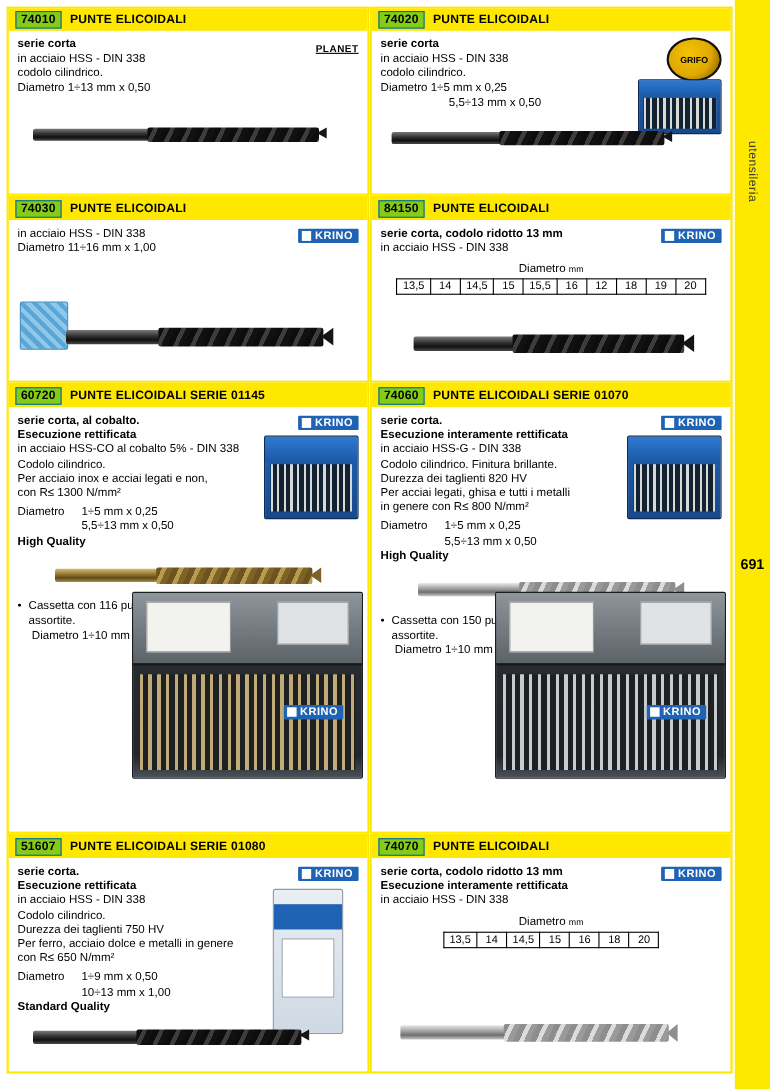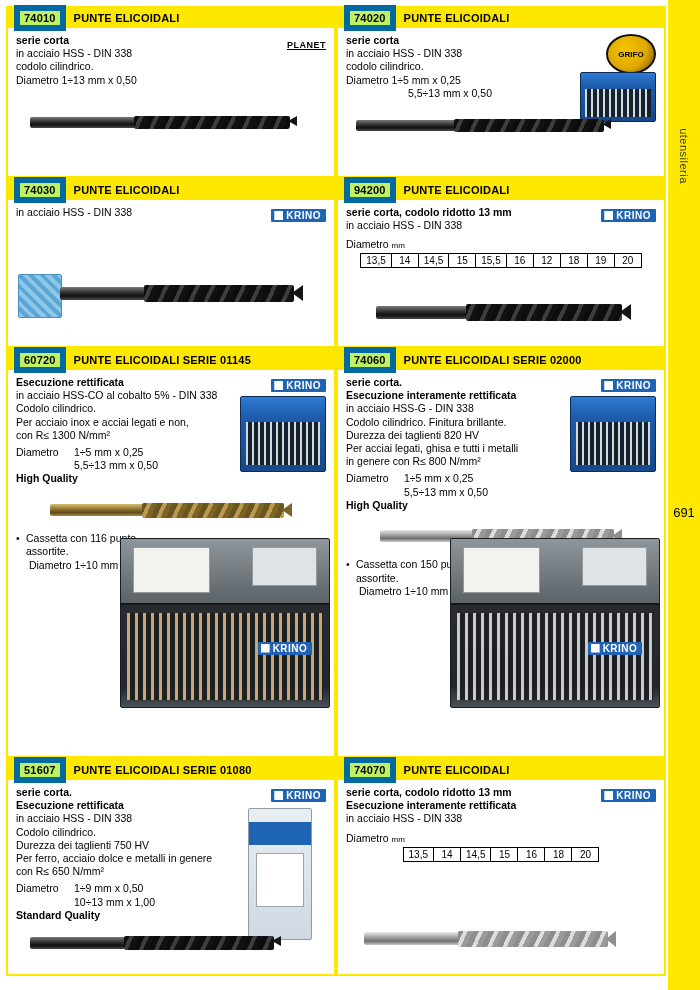--- a/index.html
+++ b/index.html
@@ -31,21 +31,21 @@
     transform-origin:center;
     white-space:nowrap;
     font-size:11px;
     letter-spacing:.5px;
     color:#3b3b3b;
   }
   .side-strip .pagenum{
     position:absolute;
     bottom:470px;left:50%;
     transform:translateX(-50%);
-    font-size:13px;font-weight:normal;
+    font-size:13px;font-weight:bold;
     color:#000;
   }
   .grid{
     position:relative;
     width:660px;
     margin:0;
     display:flex;
     flex-wrap:wrap;
     gap:0;
   }
@@ -59,22 +59,22 @@
   .hdr{
     display:flex;
     align-items:center;
     gap:8px;
     background:#ffe800;
     padding:2px 6px;
     height:20px;
     box-sizing:border-box;
   }
   .code{
-    background:#bef264;
-    border:6px solid #0369a1;
+    background:#84cc16;
+    border:1px solid #0369a1;
     font-size:11px;
     font-weight:bold;
     padding:0px 4px;
     line-height:14px;
     letter-spacing:.2px;
   }
   .hdr-title{
     font-size:11px;
     font-weight:bold;
     letter-spacing:.2px;
@@ -146,21 +146,21 @@
     border-bottom:5.5px solid transparent;
   }
   .gold .shank{background:linear-gradient(to bottom,#d8bb72,#8e7230 45%,#5e4a1a 70%,#a98c42);}
   .gold .flute{background:repeating-linear-gradient(115deg,#6b5420 0 5px,#b99a4e 5px 9px,#7d6326 9px 14px);}
   .silver .shank{background:linear-gradient(to bottom,#e9e9e9,#9c9c9c 45%,#6f6f6f 70%,#c9c9c9);}
   .silver .flute{background:repeating-linear-gradient(115deg,#8d8d8d 0 5px,#dcdcdc 5px 9px,#9a9a9a 9px 14px);}
 
   
   .diam-wrap{margin-top:6px;}
   .diam-title{
-    font-size:10.5px;
+    text-align:center;font-size:10.5px;
   }
   .diam-title small{font-size:8px;}
   table.diam{
     border-collapse:collapse;
     margin:3px auto 0 auto;
     font-size:10px;
   }
   table.diam td{
     border-top:1px solid #000;
     border-bottom:1px solid #000;
@@ -304,32 +304,33 @@
         <span class="hdr-title">PUNTE ELICOIDALI</span>
       </div>
       <div class="body">
         <div class="brand">
           <span class="krino">
               <i class="k-sq"></i>
               <span>KRINO</span>
             </span>
         </div>
         <div class="txt">in acciaio HSS - DIN 338</div>
+        <div class="txt">Diametro 11÷16 mm x 1,00</div>
         <div class="photo cubes" style="position:absolute;left:10px;top:74px;width:42px;height:42px"></div>
         <div class="drill" style="margin-top:54px;height:40px">
           <div class="shank" style="left:44px;width:86px;top:14px;height:13px"></div>
           <div class="flute" style="left:128px;width:150px;top:12px;height:17px"></div>
           <div class="tip" style="left:276px;top:12px;border-top:8.5px solid transparent;border-bottom:8.5px solid transparent;border-right:11px solid #151515"></div>
         </div>
       </div>
     </div>
 
     <div class="cell" style="height:170px">
       <div class="hdr">
-        <span class="code">94200</span>
+        <span class="code">84150</span>
         <span class="hdr-title">PUNTE ELICOIDALI</span>
       </div>
       <div class="body">
         <div class="brand">
           <span class="krino">
               <i class="k-sq"></i>
               <span>KRINO</span>
             </span>
         </div>
         <div class="txt"><b>serie corta, codolo ridotto 13 mm</b></div>
@@ -372,20 +373,21 @@
         <div class="brand">
           <span class="krino">
               <i class="k-sq"></i>
               <span>KRINO</span>
             </span>
         </div>
         <div class="photo smallbox" style="position:absolute;right:8px;top:26px;width:84px;height:74px">
           <div class="lid"></div>
             <div class="bits"></div>
         </div>
+        <div class="txt"><b>serie corta, al cobalto.</b></div>
         <div class="txt"><b>Esecuzione rettificata</b></div>
         <div class="txt">in acciaio HSS-CO al cobalto 5% - DIN 338</div>
         <div class="txt">Codolo cilindrico.</div>
         <div class="txt">Per acciaio inox e acciai legati e non,</div>
         <div class="txt">con R≤ 1300 N/mm²</div>
         <div class="spacer"></div>
         <div class="txt">
           <span style="display:inline-block;width:58px">Diametro</span><span>1÷5 mm x 0,25</span>
         </div>
         <div class="txt">
@@ -408,21 +410,21 @@
           <div class="label2"></div>
           <div class="rows"></div>
           <div class="krino-badge"><span class="krino"><i class="k-sq"></i>KRINO</span></div>
         </div>
       </div>
     </div>
 
     <div class="cell" style="height:410px">
       <div class="hdr">
         <span class="code">74060</span>
-        <span class="hdr-title">PUNTE ELICOIDALI SERIE 02000</span>
+        <span class="hdr-title">PUNTE ELICOIDALI SERIE 01070</span>
       </div>
       <div class="body">
         <div class="brand">
           <span class="krino">
               <i class="k-sq"></i>
               <span>KRINO</span>
             </span>
         </div>
         <div class="photo smallbox" style="position:absolute;right:8px;top:26px;width:84px;height:74px">
           <div class="lid"></div>

